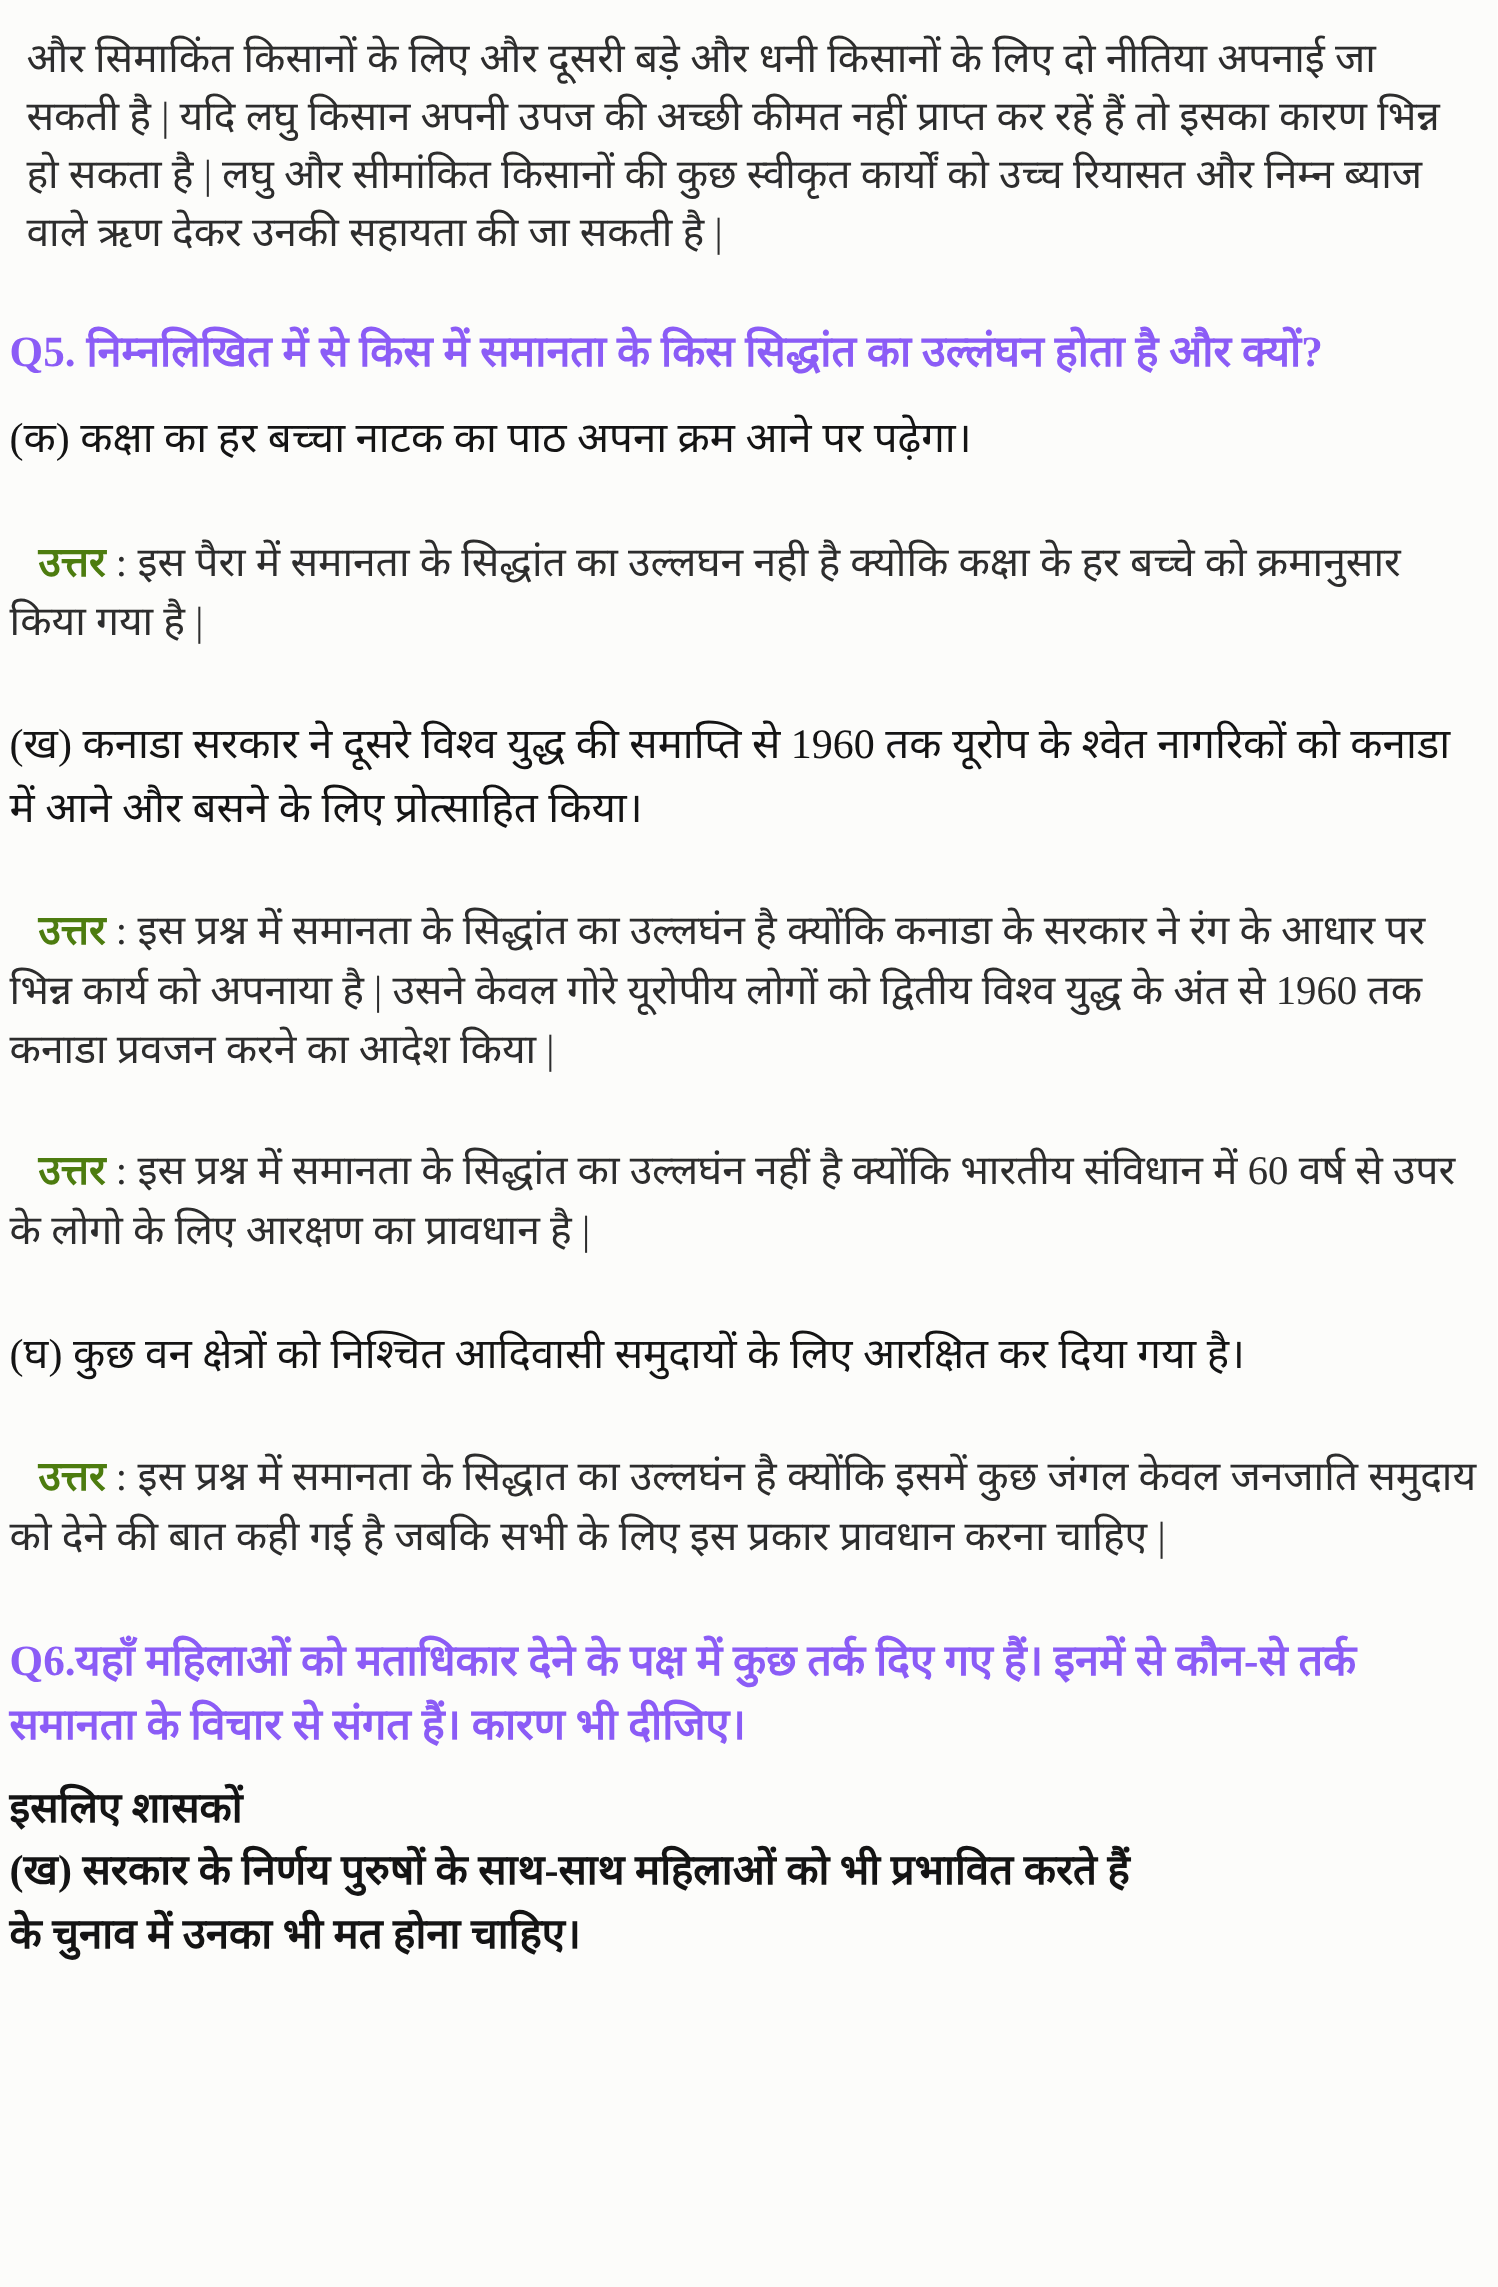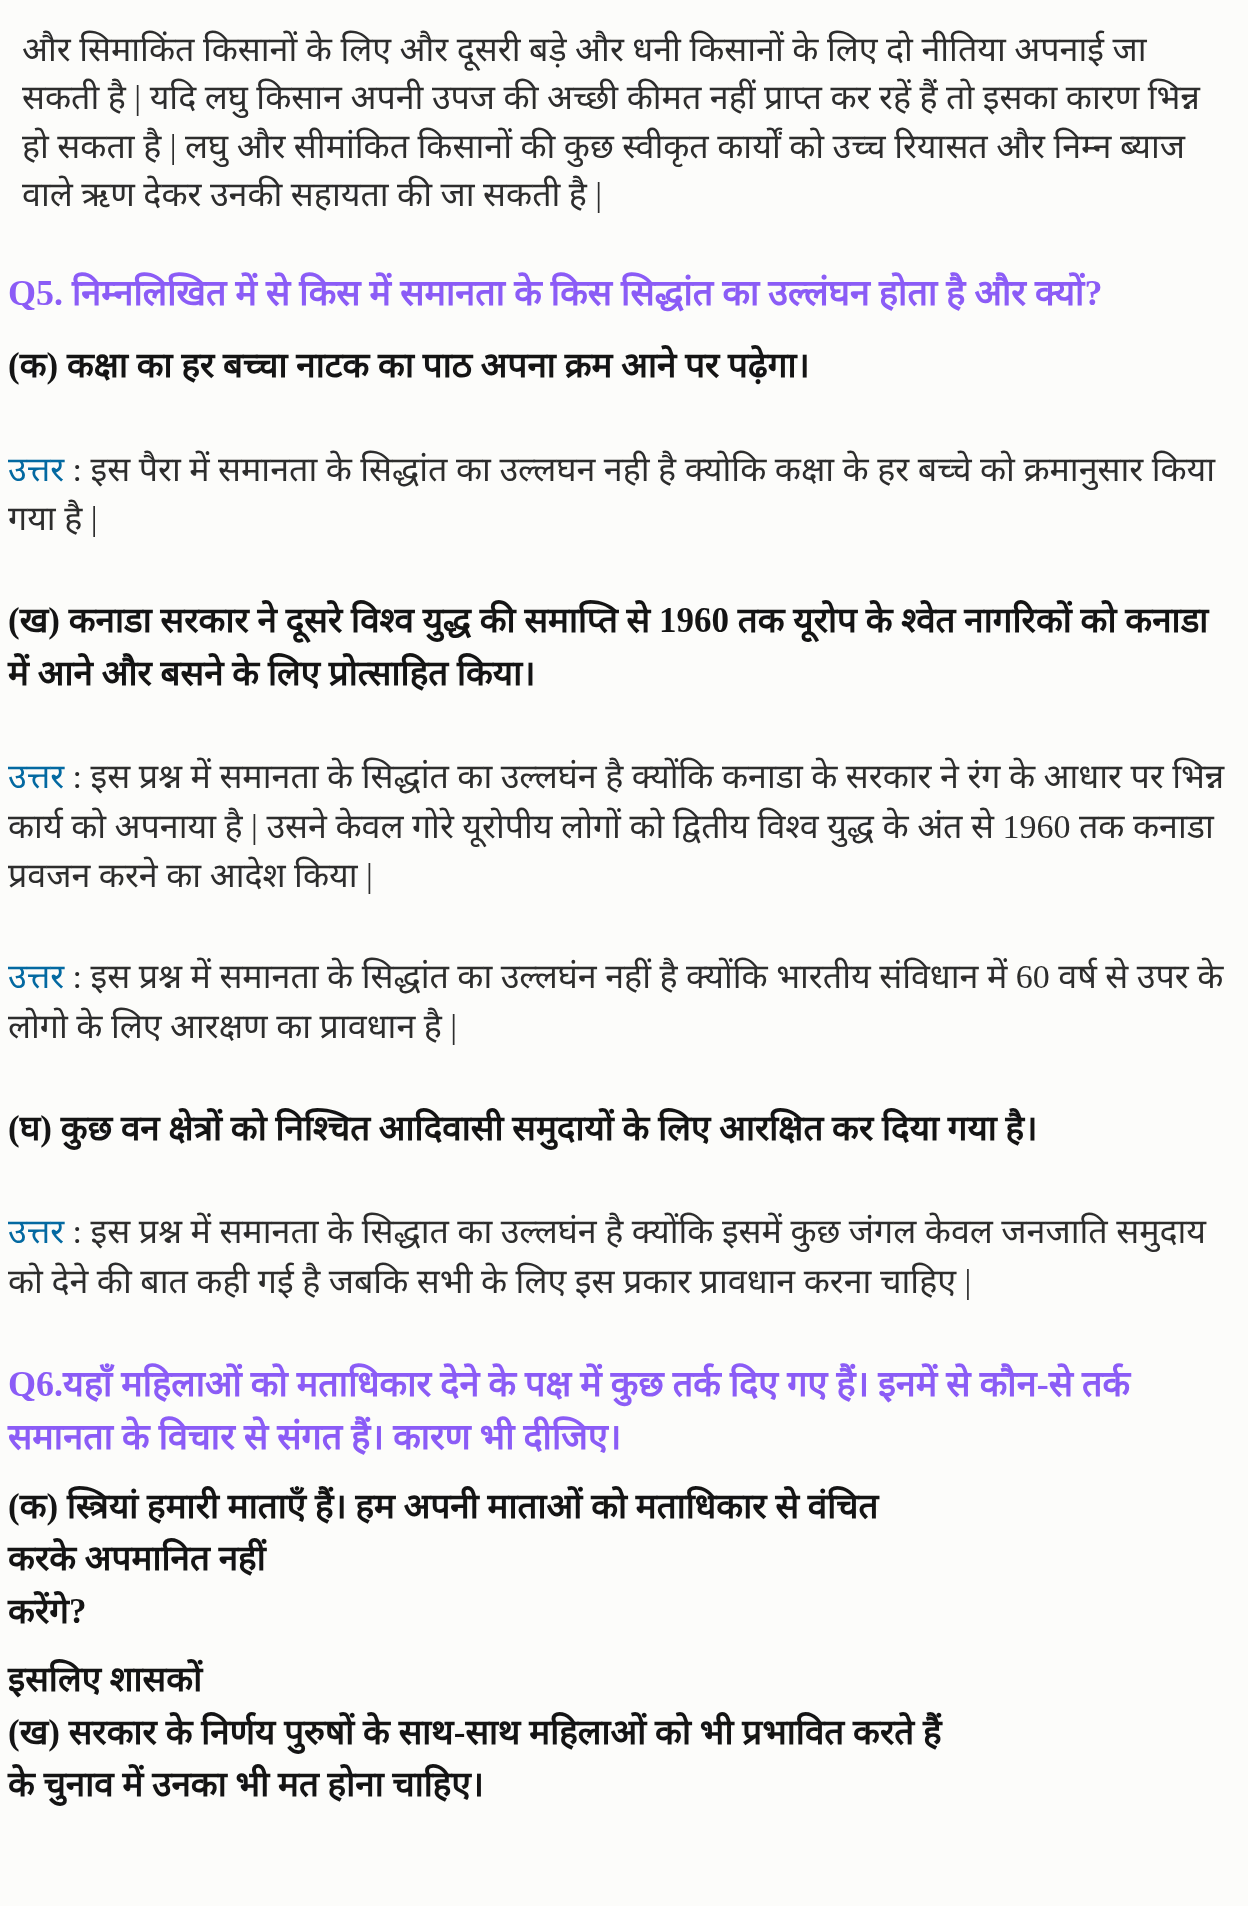--- a/index.html
+++ b/index.html
@@ -20,35 +20,36 @@
   }
   .q-heading {
     font-size: 36px;
     font-weight: 700;
     color: #8b5cf6;
     line-height: 1.48;
     margin: 48px 0 20px 0;
   }
   .sub-question {
     font-size: 35px;
-    font-weight: 700;
+    font-weight: 400;
     color: #141414;
     line-height: 1.5;
     margin: 0;
   }
   .answer {
     font-size: 34px;
     line-height: 1.45;
     margin: 52px 0 52px 0;
     color: #2d2d2d;
     font-weight: 400;
   }
   .answer-label {
-    color: #0369a1;
-    font-weight: 400;
+    color: #4d7c0f;
+    font-weight: 700;
+    margin-left: 24px;
   }
   .q6-heading { margin: 52px 0 14px 0; }
   .q6-part {
     font-size: 35px;
     font-weight: 700;
     color: #141414;
     line-height: 1.5;
     margin: 16px 0 0 0;
   }
   .q6-line { margin: 0; }
@@ -68,25 +69,20 @@
   <p class="sub-question">(ख) कनाडा सरकार ने दूसरे विश्व युद्ध की समाप्ति से 1960 तक यूरोप के श्वेत नागरिकों को कनाडा में आने और बसने के लिए प्रोत्साहित किया।</p>
   <p class="answer"><span class="answer-label">उत्तर</span><span class="answer-text"> : इस प्रश्न में समानता के सिद्धांत का उल्लघंन है क्योंकि कनाडा के सरकार ने रंग के आधार पर भिन्न कार्य को अपनाया है | उसने केवल गोरे यूरोपीय लोगों को द्वितीय विश्व युद्ध के अंत से 1960 तक कनाडा प्रवजन करने का आदेश किया |</span></p>
 
   <p class="answer"><span class="answer-label">उत्तर</span><span class="answer-text"> : इस प्रश्न में समानता के सिद्धांत का उल्लघंन नहीं है क्योंकि भारतीय संविधान में 60 वर्ष से उपर के लोगो के लिए आरक्षण का प्रावधान है |</span></p>
 
   <p class="sub-question">(घ) कुछ वन क्षेत्रों को निश्चित आदिवासी समुदायों के लिए आरक्षित कर दिया गया है।</p>
   <p class="answer"><span class="answer-label">उत्तर</span><span class="answer-text"> : इस प्रश्न में समानता के सिद्धात का उल्लघंन है क्योंकि इसमें कुछ जंगल केवल जनजाति समुदाय को देने की बात कही गई है जबकि सभी के लिए इस प्रकार प्रावधान करना चाहिए |</span></p>
 
   <h2 class="q-heading q6-heading">Q6.यहाँ महिलाओं को मताधिकार देने के पक्ष में कुछ तर्क दिए गए हैं। इनमें से कौन-से तर्क समानता के विचार से संगत हैं। कारण भी दीजिए।</h2>
 
-  <div class="q6-part">
-    <p class="q6-line">(क) स्त्रियां हमारी माताएँ हैं। हम अपनी माताओं को मताधिकार से वंचित</p>
-    <p class="q6-line">करके अपमानित नहीं</p>
-    <p class="q6-line">करेंगे?</p>
-  </div>
 
   <div class="q6-part">
     <p class="q6-line">इसलिए शासकों</p>
     <p class="q6-line">(ख) सरकार के निर्णय पुरुषों के साथ-साथ महिलाओं को भी प्रभावित करते हैं</p>
     <p class="q6-line">के चुनाव में उनका भी मत होना चाहिए।</p>
   </div>
 
 </div>
 
 </body></html>

